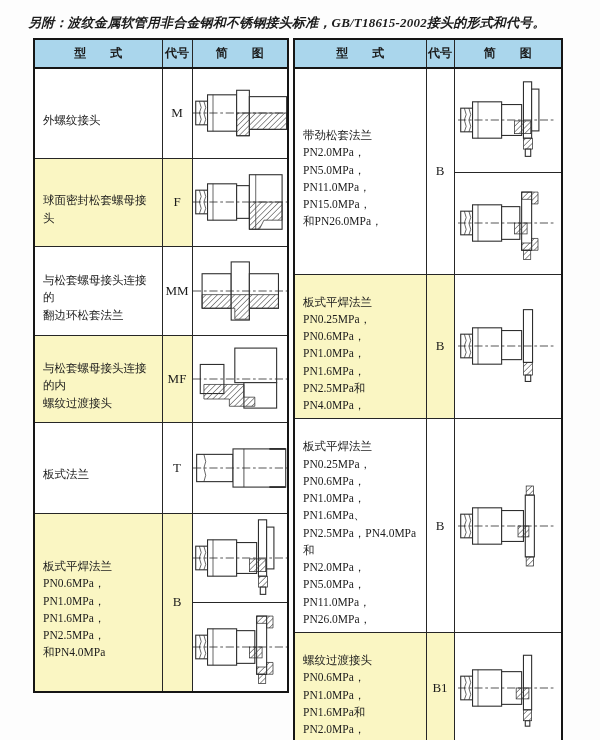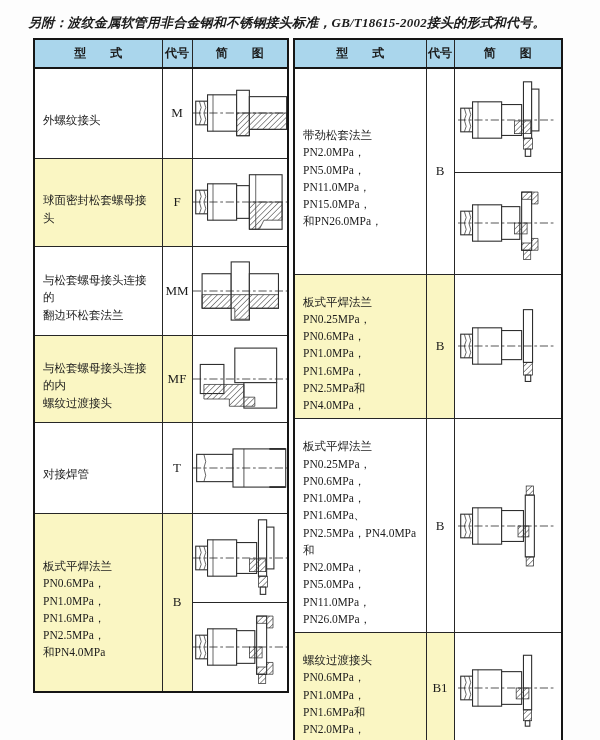--- a/index.html
+++ b/index.html
@@ -99,21 +99,21 @@
         <td class="code hl">MF</td>
         <td class="diag"><svg class="schem" viewBox="0 0 110 92" width="100" height="84">
     <rect x="8" y="30" width="26" height="32" stroke="#2e2e2e" stroke-width="1.2" fill="#ffffff"></rect>
     <rect x="46" y="12" width="46" height="38" stroke="#2e2e2e" stroke-width="1.2" fill="#ffffff"></rect>
     <rect x="56" y="50" width="36" height="28" stroke="#2e2e2e" stroke-width="1.2" fill="#ffffff"></rect>
     <path d="M12 52 h44 v14 h12 v10 h-28 v-8 h-28 z" stroke="#2e2e2e" stroke-width="0.8" fill="url(#hatch45)"></path>
                 <line x1="0" y1="46" x2="108" y2="46" stroke="#2e2e2e" stroke-width="0.9" stroke-dasharray="9 3 3 3"></line>
               </svg></td>
       </tr>
       <tr style="height:91px">
-        <td class="type">对接焊管</td>
+        <td class="type">板式法兰</td>
         <td class="code">T</td>
         <td class="diag"><svg class="schem" viewBox="0 0 110 92" width="100" height="84">
     <rect x="4" y="31" width="40" height="30" stroke="#2e2e2e" stroke-width="1.2" fill="#ffffff"></rect>
     <path d="M12 31 l2 8 -2 7 2 8 -2 7" stroke="#2e2e2e" stroke-width="0.8" fill="none"></path>
     <rect x="44" y="25" width="58" height="42" stroke="#2e2e2e" stroke-width="1.2" fill="#ffffff"></rect>
     <line x1="56" y1="25" x2="56" y2="67" stroke="#2e2e2e" stroke-width="0.9"></line>
     <line x1="84" y1="25" x2="102" y2="25" stroke="#2e2e2e" stroke-width="2"></line>
     <line x1="84" y1="67" x2="102" y2="67" stroke="#2e2e2e" stroke-width="2"></line>
                 <line x1="0" y1="46" x2="108" y2="46" stroke="#2e2e2e" stroke-width="0.9" stroke-dasharray="9 3 3 3"></line>
               </svg></td>

